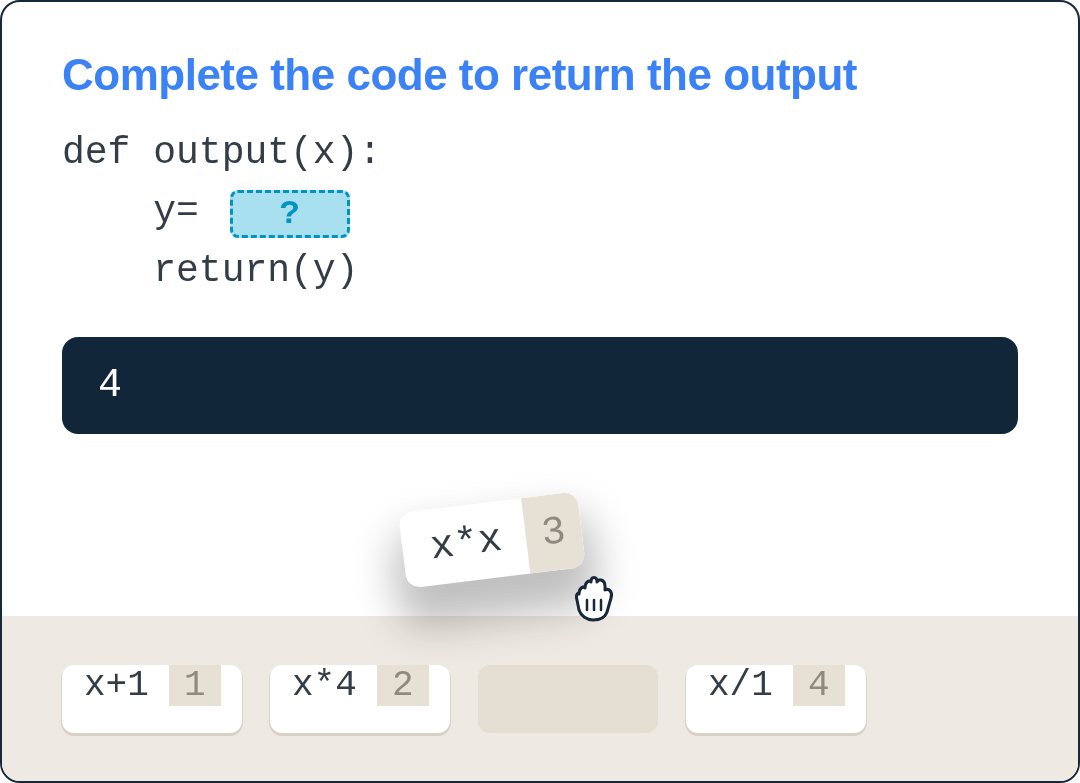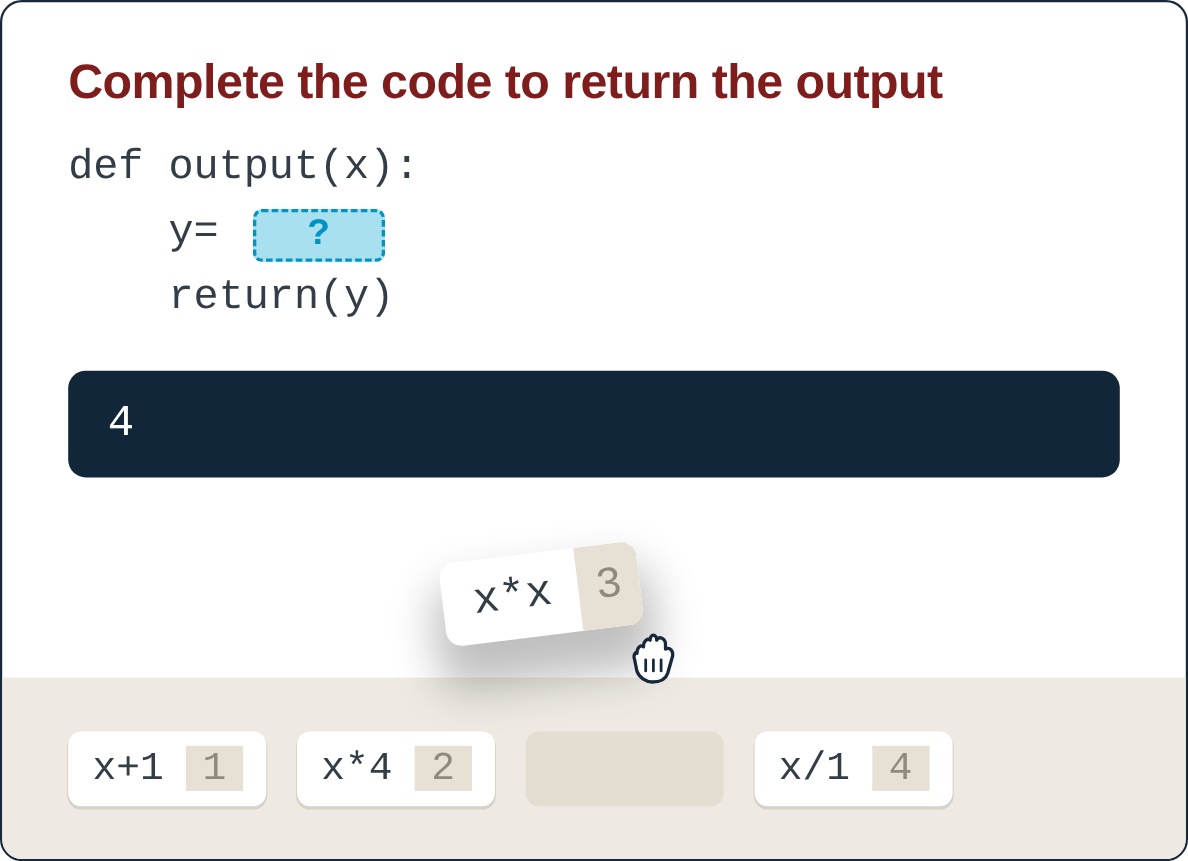--- a/index.html
+++ b/index.html
@@ -20,21 +20,21 @@
       height: 100%;
       border-radius: 20px;
       border: 2px solid #18283b;
       overflow: hidden;
       position: relative;
       background: #ffffff;
     }
     .heading {
       font-size: 44px;
       font-weight: 800;
-      color: #7f1d1d;
+      color: #3b82f6;
       padding: 48px 60px 24px 60px;
       letter-spacing: -0.5px;
     }
     .code-block {
       font-family: "Courier New", Courier, monospace;
       font-size: 38px;
       color: #333d47;
       padding: 0 60px 24px 60px;
       line-height: 1.55;
       font-weight: 500;
@@ -76,21 +76,21 @@
       right: 0;
       height: 165px;
       background: #eeeae3;
       display: flex;
       align-items: center;
       padding: 0 60px;
       gap: 28px;
     }
     .option-tile {
       display: flex;
-      align-items: center;
+      align-items: flex-start;
       background: #ffffff;
       border-radius: 12px;
       box-shadow: 0 2px 0 1px #d8d2c6;
       height: 68px;
       overflow: hidden;
       min-width: 180px;
     }
     .option-tile.empty-slot {
       background: #e3ddd2;
       box-shadow: none;

